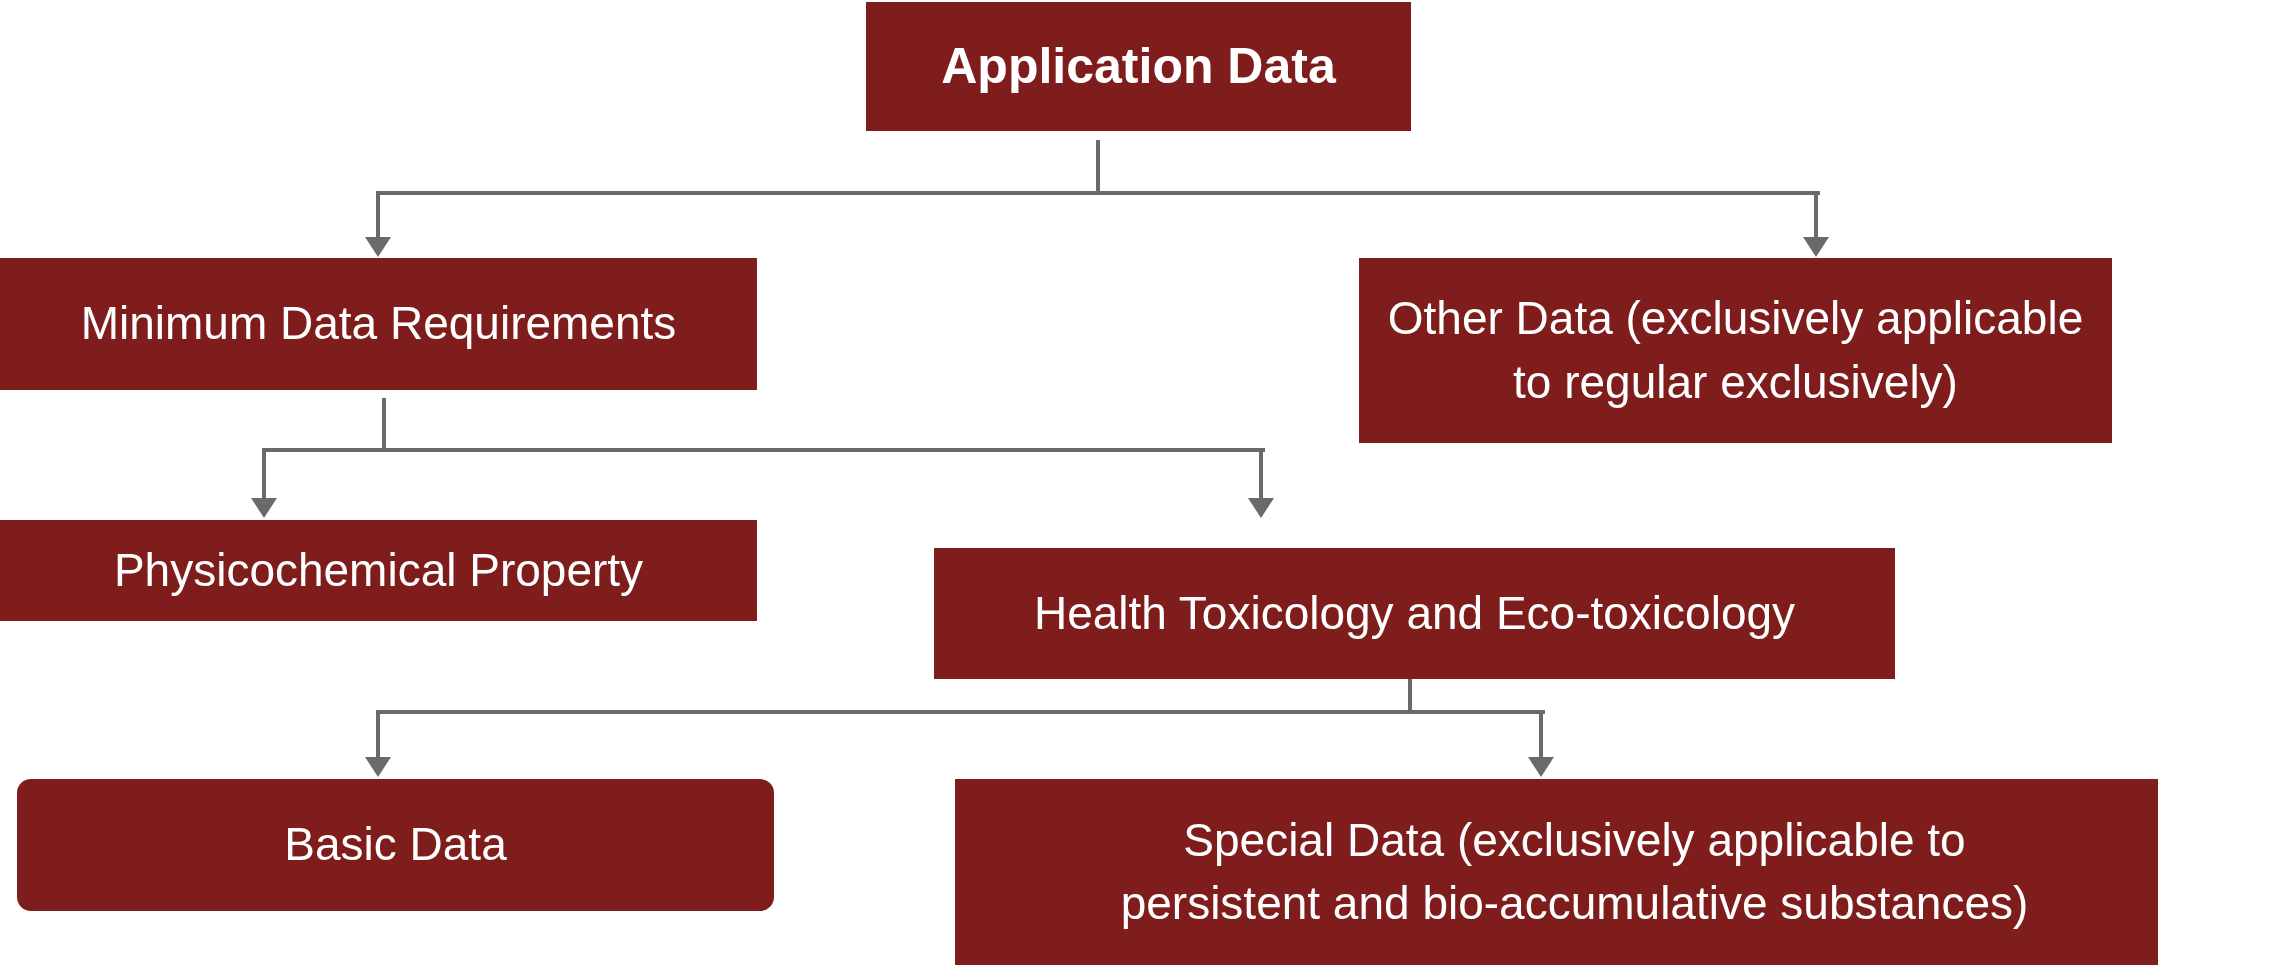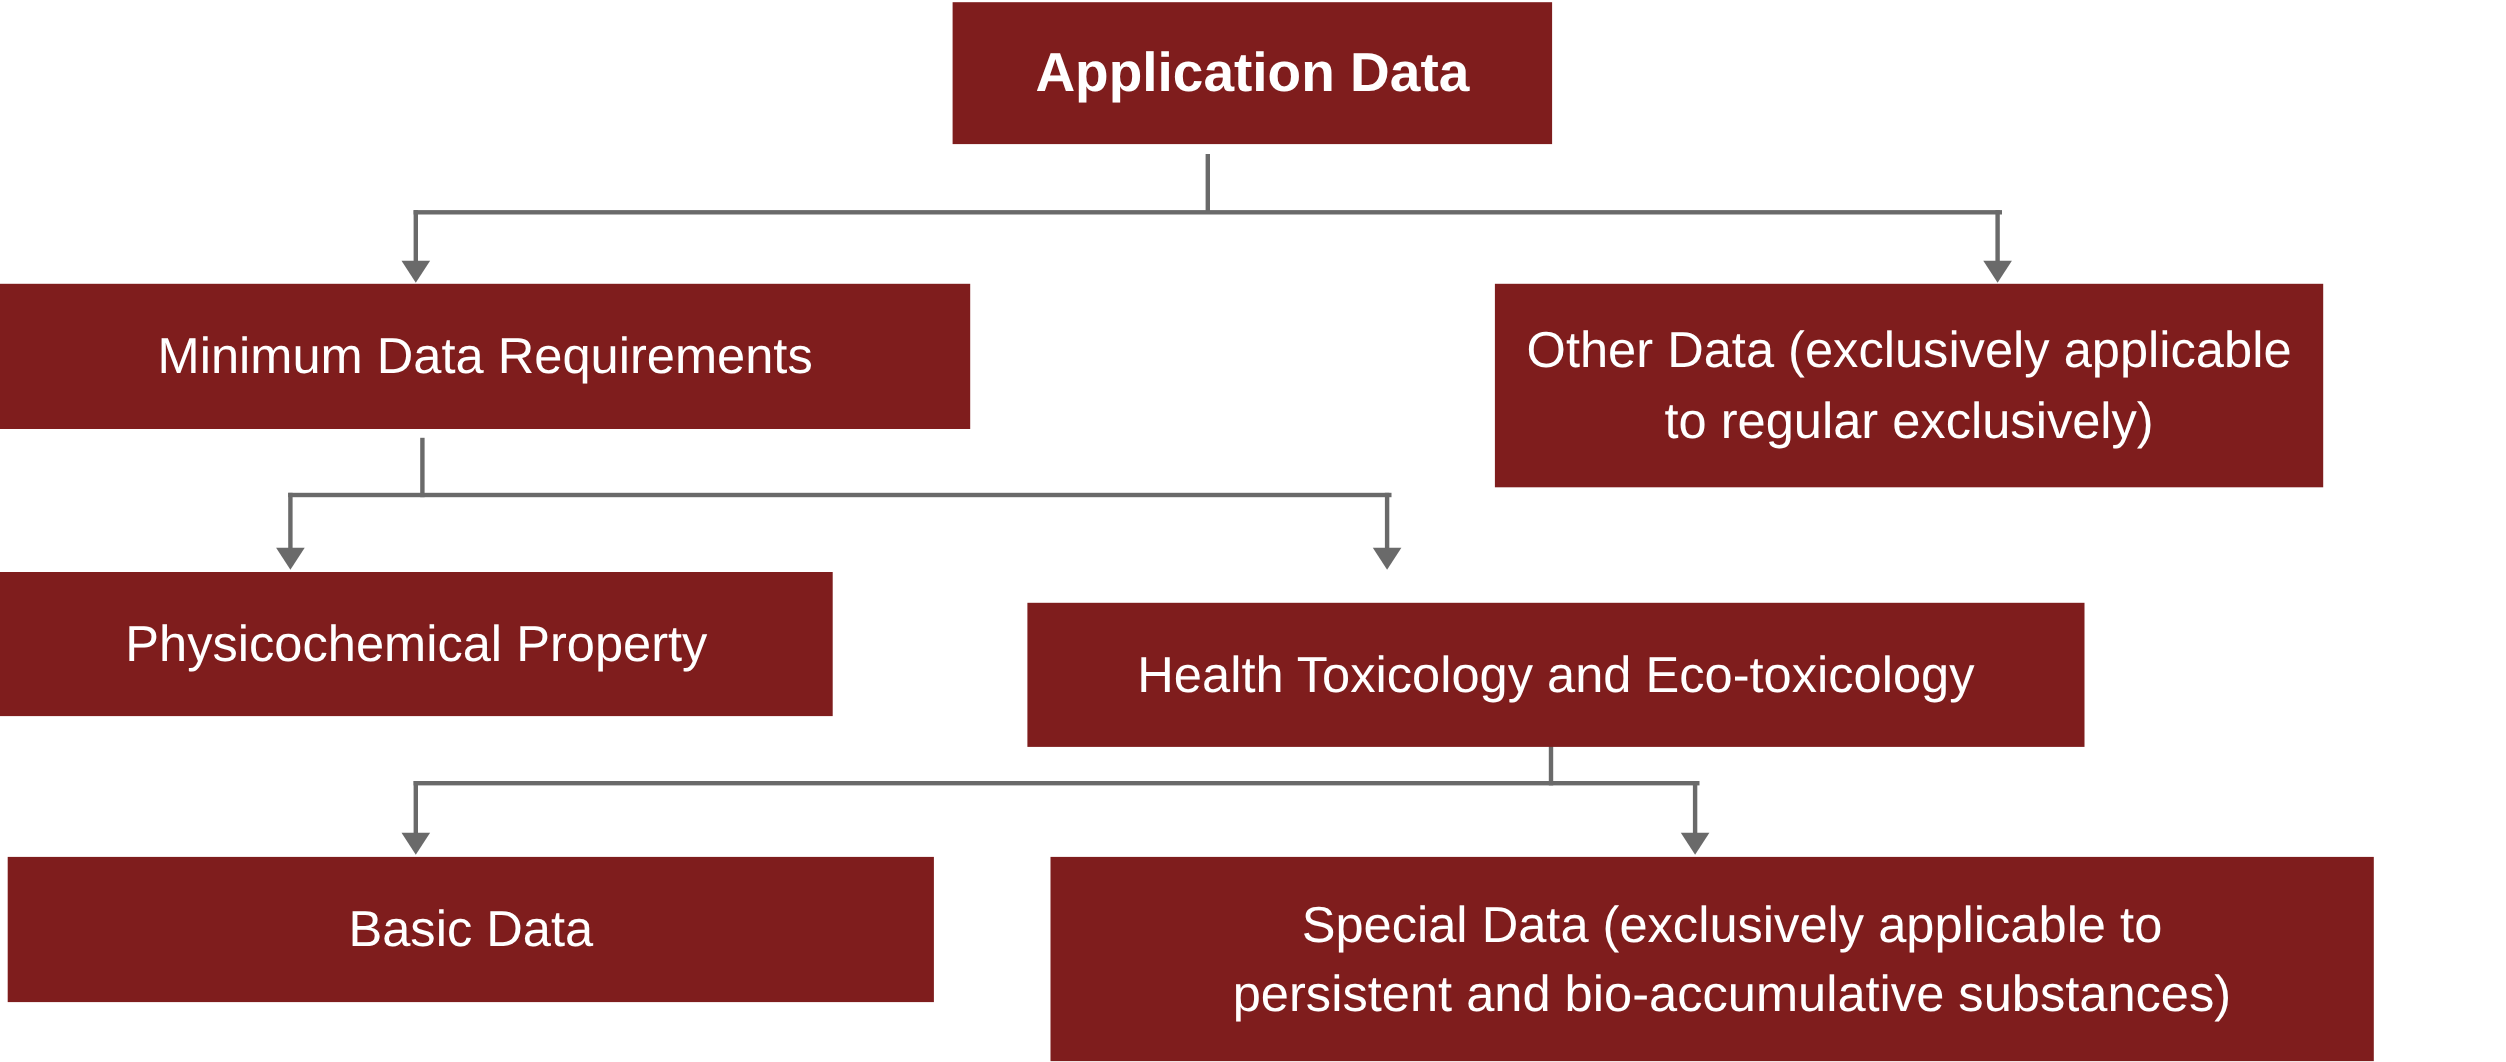--- a/index.html
+++ b/index.html
@@ -23,25 +23,25 @@
     flex-direction: column;
     align-items: center;
     justify-content: center;
     text-align: center;
     font-size: 46px;
     line-height: 1.38;
     font-weight: 400;
   }
   .node .line { display: block; white-space: nowrap; }
   #node-app { left: 866px; top: 2px; width: 545px; height: 129px; font-weight: 700; font-size: 50px; }
-  #node-min { left: 0px;   top: 258px; width: 882px;  height: 132px; }
+  #node-min { left: 0px;   top: 258px; width: 757px;  height: 132px; }
   #node-other { left: 1359px; top: 258px; width: 753px; height: 185px; }
-  #node-phys { left: 0px;  top: 520px; width: 757px;  height: 131px; }
+  #node-phys { left: 0px;  top: 520px; width: 757px;  height: 101px; }
   #node-health { left: 934px; top: 520px; width: 961px; height: 131px; margin-top: 28px; }
-  #node-basic { left: 7px; top: 779px; width: 842px;  height: 132px; }
+  #node-basic { left: 17px; top: 779px; width: 757px;  height: 132px; border-radius: 14px; }
   #node-special { left: 955px; top: 779px; width: 1167px; height: 186px; padding-left: 36px; }
 
   .conn { position: absolute; background: #6A6A6A; }
   .arrowhead {
     position: absolute;
     width: 0; height: 0;
     border-left: 13px solid transparent;
     border-right: 13px solid transparent;
     border-top: 20px solid #6A6A6A;
   }

